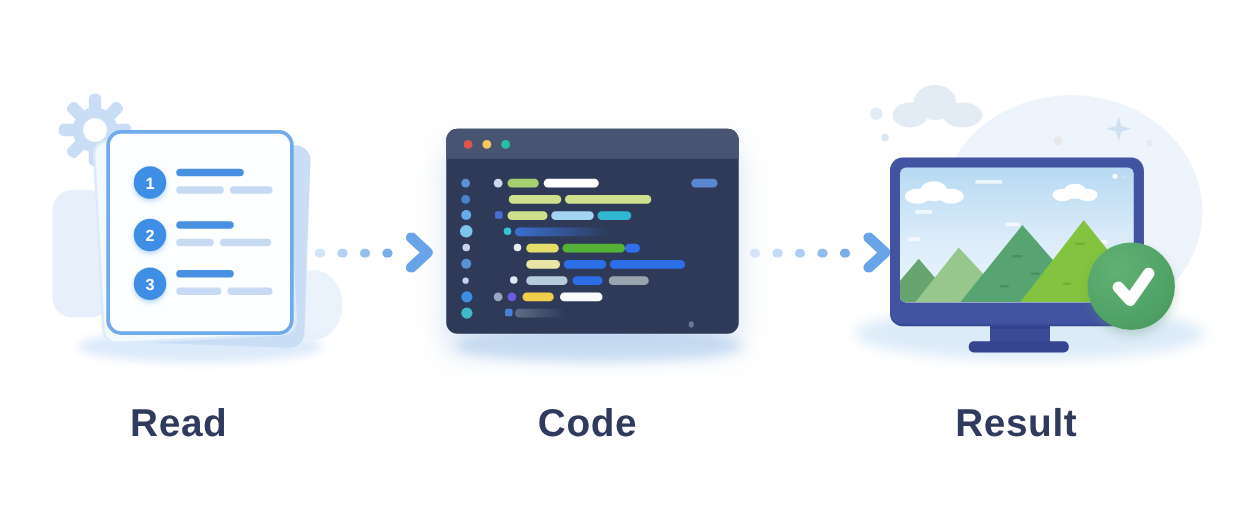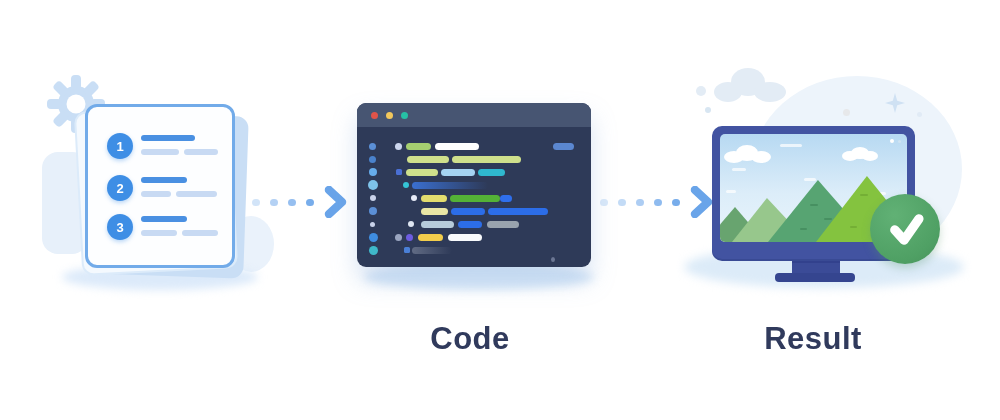--- a/index.html
+++ b/index.html
@@ -250,16 +250,17 @@
   </div>
 
   <div class="badge">
     <span style="display:flex;">
       <svg width="52" height="52" viewBox="0 0 56 56">
         <polyline points="17,29 27,40 43,17" fill="none" stroke="#ffffff" stroke-width="10" stroke-linecap="round" stroke-linejoin="round"></polyline>
       </svg>
     </span>
   </div>
 
+  <div class="step-label" style="left:63px;">Read</div>
   <div class="step-label" style="left:733px;">Result</div>
   <div class="step-label" style="left:390px;">Code</div>
 
 </div>
 
 </body></html>

